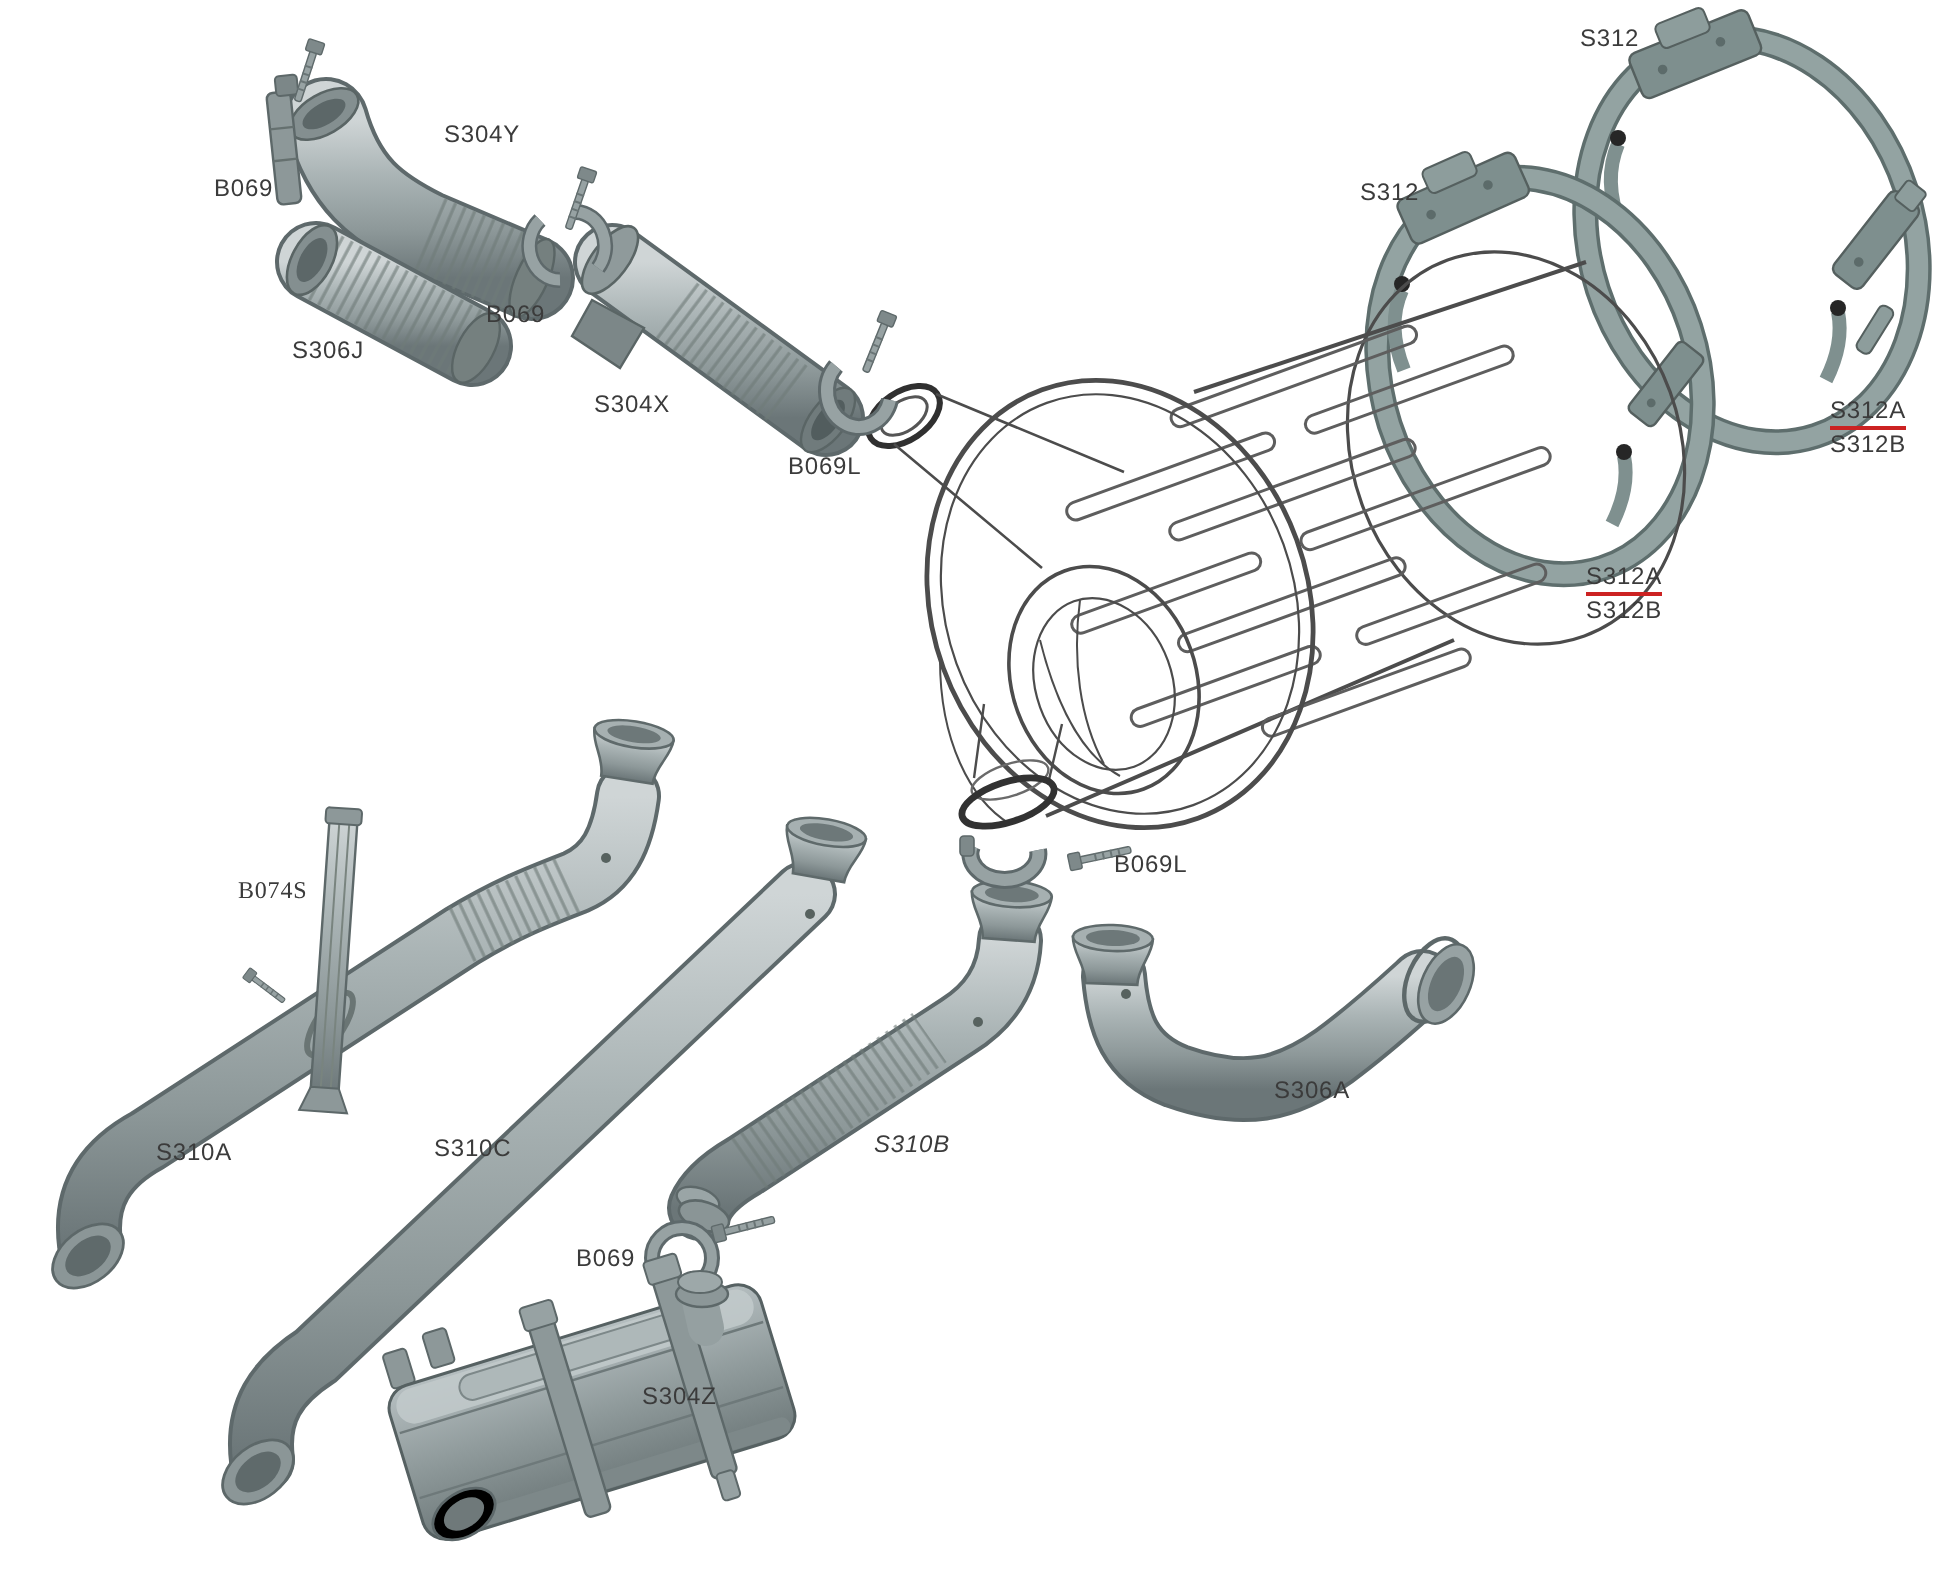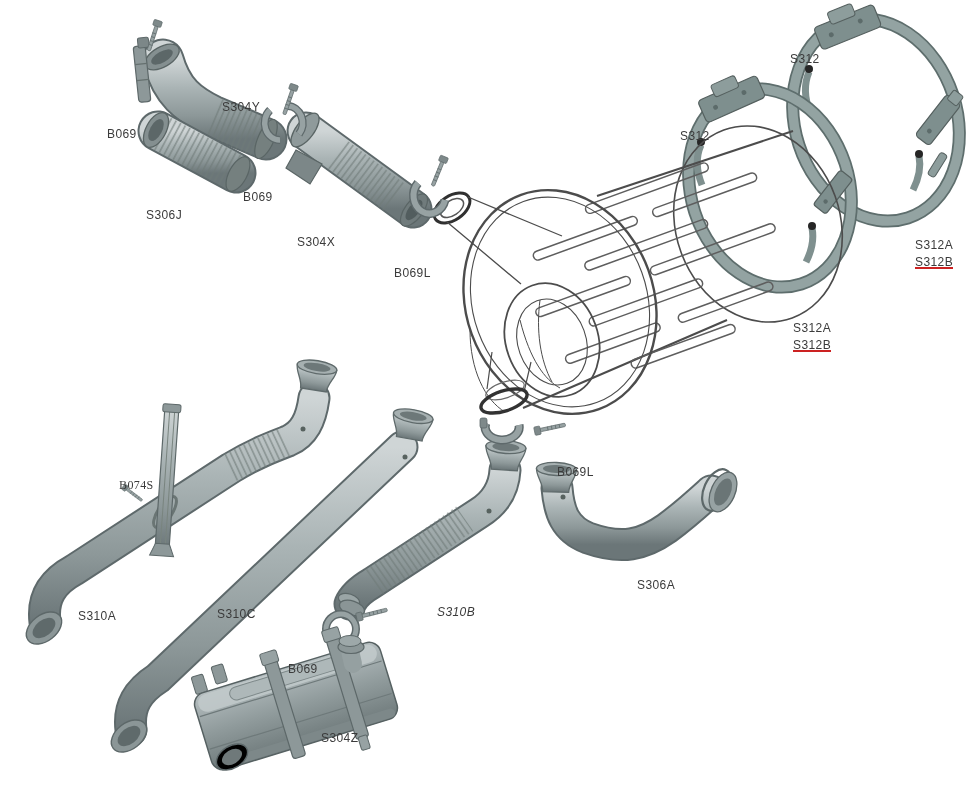--- a/index.html
+++ b/index.html
@@ -13,25 +13,24 @@
     font-family:"Liberation Sans",sans-serif;overflow:hidden;
   }
   .stage svg{position:absolute;left:0;top:0;}
   .labels-layer{position:absolute;left:0;top:0;width:100%;height:100%;}
   .part-label{
     position:absolute;
     font-size:12px;line-height:13px;letter-spacing:0.4px;
     color:var(--label-color);
     white-space:nowrap;
     cursor:pointer;
-    margin-top:40px;
   }
   .part-label.underlined{
     border-bottom:2px solid var(--underline-color);
-    padding-bottom:15px;
+    padding-bottom:1px;
     text-align:center;
   }
 </style>
 </head>
 <body>
 
 <div class="stage">
 
 <svg width="974" height="789" viewBox="0 0 974 789">
   <defs>

